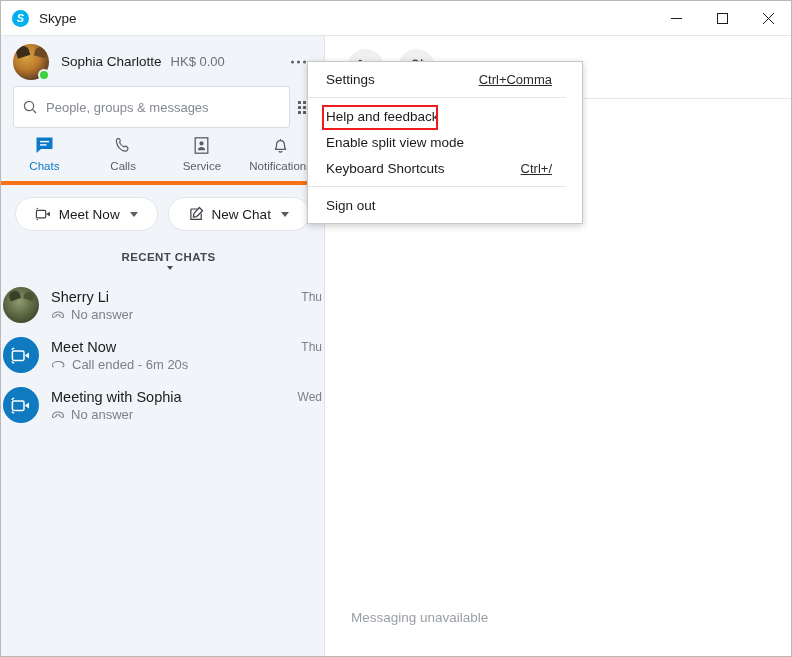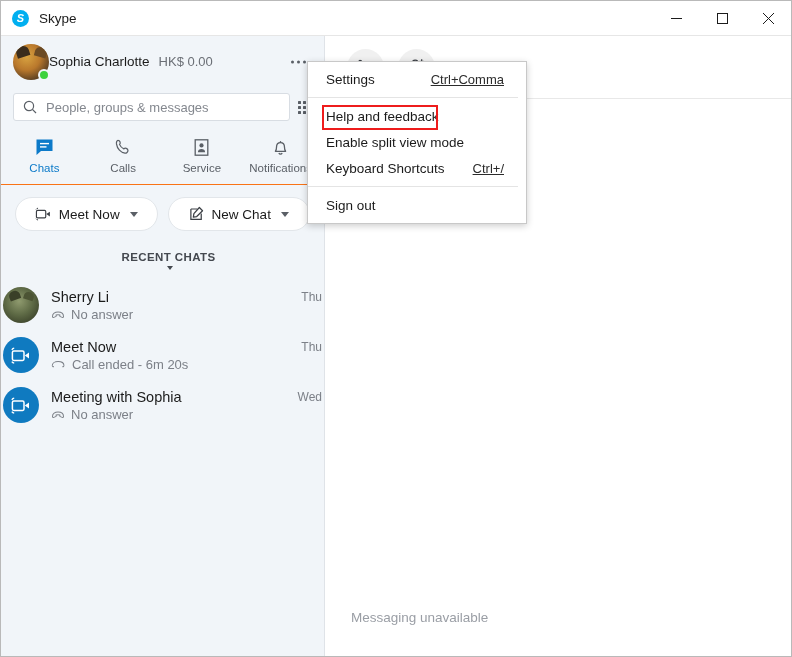--- a/index.html
+++ b/index.html
@@ -87,20 +87,21 @@
     background: #6b4a24;
     border-radius: 50% 50% 0 0;
     transform: rotate(16deg);
   }
   .status-dot {
     position: absolute; right: -1px; bottom: -1px;
     width: 12px; height: 12px; border-radius: 50%;
     background: #3dd23d; border: 2px solid #f1f5f9;
   }
   .profile-name {
+    margin-left: 12px;
     font-size: 13.5px; color: #1b1b1b;
   }
   .profile-credit {
     margin-left: 9px;
     font-size: 13px; color: #6b6f76;
   }
   .more-dots {
     position: absolute; right: 18px; top: 50%;
     transform: translateY(-50%);
     display: flex; gap: 3px;
@@ -110,21 +111,21 @@
     background: #5a5f66;
   }
 
   
   .search-row {
     display: flex; align-items: center;
     padding: 0 12px 0 12px; gap: 8px;
     height: 40px;
   }
   .search-box {
-    flex: 1; height: 28px;
+    flex: 1; height: 42px;
     background: #ffffff;
     border: 1px solid #d8dde3;
     border-radius: 3px;
     display: flex; align-items: center;
     padding: 0 9px;
   }
   .search-box input {
     border: none; outline: none;
     flex: 1; margin-left: 9px;
     font-size: 13px; color: #333;
@@ -140,21 +141,21 @@
     margin-right: 6px;
   }
   .grid-icon i {
     width: 3px; height: 3px; background: #5a5f66; border-radius: 0.5px;
   }
 
   
   .nav-tabs {
     display: flex;
     height: 58px;
-    border-bottom: 1px solid #f97316;
+    border-bottom: 4px solid #f97316;
     padding: 0 4px;
   }
   .nav-tab {
     flex: 1;
     display: flex; flex-direction: column;
     align-items: center; justify-content: center;
     gap: 5px;
     font-size: 11.5px;
     color: #5a5f66;
     overflow: hidden;
@@ -275,26 +276,26 @@
   .msg-unavailable {
     position: absolute;
     left: 26px; bottom: 31px;
     font-size: 13.5px; color: #9a9ea5;
   }
 
   
   .dropdown {
     position: absolute;
     left: 306px; top: 60px;
-    width: 220px;
+    width: 276px;
     background: #ffffff;
     border: 1px solid #c8c8c8;
     box-shadow: 0 2px 7px rgba(0,0,0,0.20);
     z-index: 50;
-    padding: 4px 8px 5px 0;
+    padding: 4px 16px 5px 0;
   }
   .menu-item {
     display: flex; align-items: center;
     height: 26px;
     padding: 0 14px 0 18px;
     font-size: 13.5px; color: #1b1b1b;
     position: relative;
   }
   .menu-item .shortcut {
     margin-left: auto;

